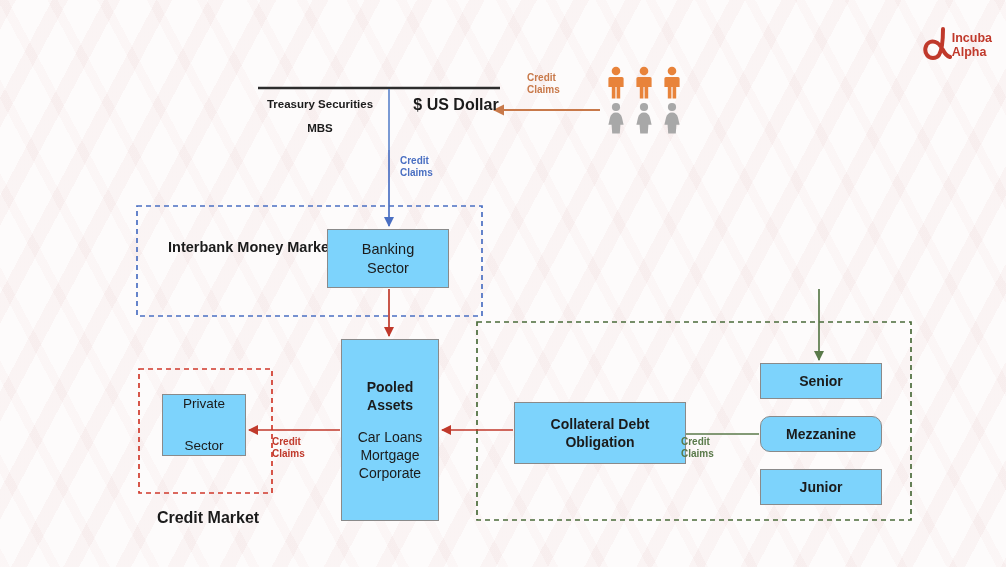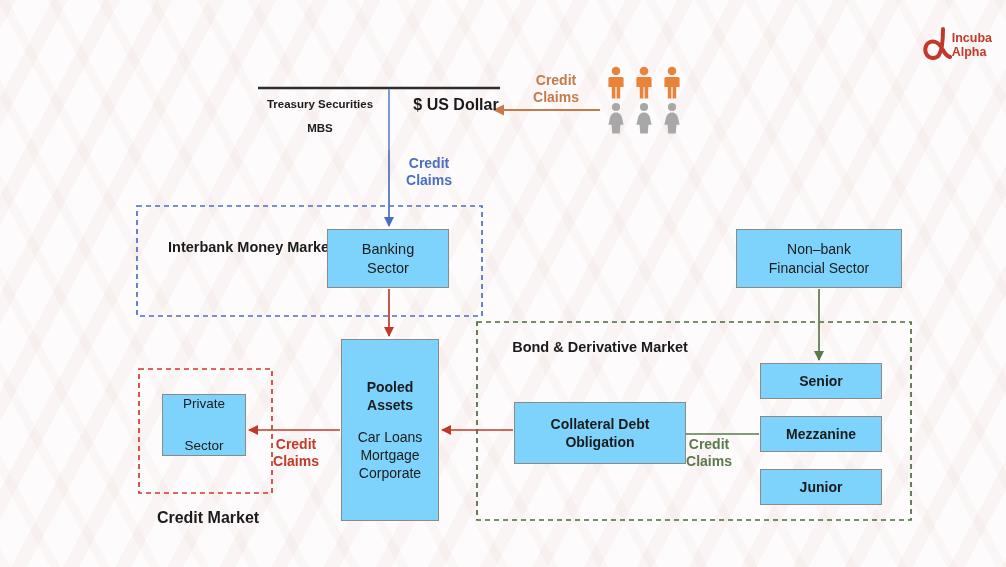--- a/index.html
+++ b/index.html
@@ -49,24 +49,24 @@
   .region-label {
     position: absolute;
     font-weight: bold;
     text-align: center;
     line-height: 1.28;
     z-index: 3;
     color: #1b1b1b;
   }
   .edge-label {
     position: absolute;
-    text-align: center;
+    text-align: left;
     line-height: 1.22;
     z-index: 5;
-    font-size: 14px;
+    font-size: 10px;
   }
   .edge-label .ln { display: block; }
 
   
   #cb-title {
     position: absolute;
     left: 280px; top: 40px;
     width: 220px;
     text-align: center;
     font-size: 27px;
@@ -92,21 +92,21 @@
     z-index: 4;
   }
 
   
   #banking-sector  { left: 327px; top: 229px; width: 122px; height: 59px;  font-size: 14.5px; }
   #pooled-assets   { left: 341px; top: 339px; width: 98px;  height: 182px; font-size: 14px; }
   #private-sector  { left: 162px; top: 394px; width: 84px;  height: 62px;  font-size: 13.5px; justify-content: space-between; }
   #cdo             { left: 514px; top: 402px; width: 172px; height: 62px;  font-size: 14px; font-weight: bold; }
   #nonbank         { left: 736px; top: 229px; width: 166px; height: 59px;  font-size: 14px; }
   #senior          { left: 760px; top: 363px; width: 122px; height: 36px;  font-size: 14px; font-weight: bold; }
-  #mezzanine       { left: 760px; top: 416px; width: 122px; height: 36px;  font-size: 14px; font-weight: bold; }
+  #mezzanine       { left: 760px; top: 416px; width: 122px; height: 36px;  font-size: 14px; font-weight: bold; border-radius: 10px; }
   #junior          { left: 760px; top: 469px; width: 122px; height: 36px;  font-size: 14px; font-weight: bold; }
   #pooled-assets .head { font-weight: bold; margin-bottom: 14px; }
 
   
   #interbank-label { left: 160px; top: 238px; width: 182px; font-size: 14.5px; }
   #bond-label      { left: 495px; top: 338px; width: 210px; font-size: 14.5px; }
   #credit-mkt-label{ left: 138px; top: 508px; width: 140px; font-size: 16px; }
 
   
   #lbl-cc-orange { left: 527px; top: 72px;  width: 58px; color: #c8794a; font-weight: bold; }
@@ -252,24 +252,20 @@
   </div>
   <div class="edge-label" id="lbl-cc-green">
     <span class="ln">Credit</span>
     <span class="ln">Claims</span>
   </div>
 
   <div class="region-label" id="interbank-label">
     <span class="ln">Interbank</span>
     <span class="ln">Money Market</span>
   </div>
-  <div class="region-label" id="bond-label">
-    <span class="ln">Bond &amp; Derivative</span>
-    <span class="ln">Market</span>
-  </div>
   <div class="region-label" id="credit-mkt-label">
     <span class="ln">Credit Market</span>
   </div>
 
   <div class="node" id="banking-sector">
     <span class="ln">Banking</span>
     <span class="ln">Sector</span>
   </div>
 
   <div class="node" id="pooled-assets">
@@ -287,24 +283,20 @@
   <div class="node" id="private-sector">
     <span class="ln">Private</span>
     <span class="ln">Sector</span>
   </div>
 
   <div class="node" id="cdo">
     <span class="ln">Collateral Debt</span>
     <span class="ln">Obligation</span>
   </div>
 
-  <div class="node" id="nonbank">
-    <span class="ln">Non–bank</span>
-    <span class="ln">Financial Sector</span>
-  </div>
 
   <div class="node" id="senior">
     <span class="ln">Senior</span>
   </div>
   <div class="node" id="mezzanine">
     <span class="ln">Mezzanine</span>
   </div>
   <div class="node" id="junior">
     <span class="ln">Junior</span>
   </div>

